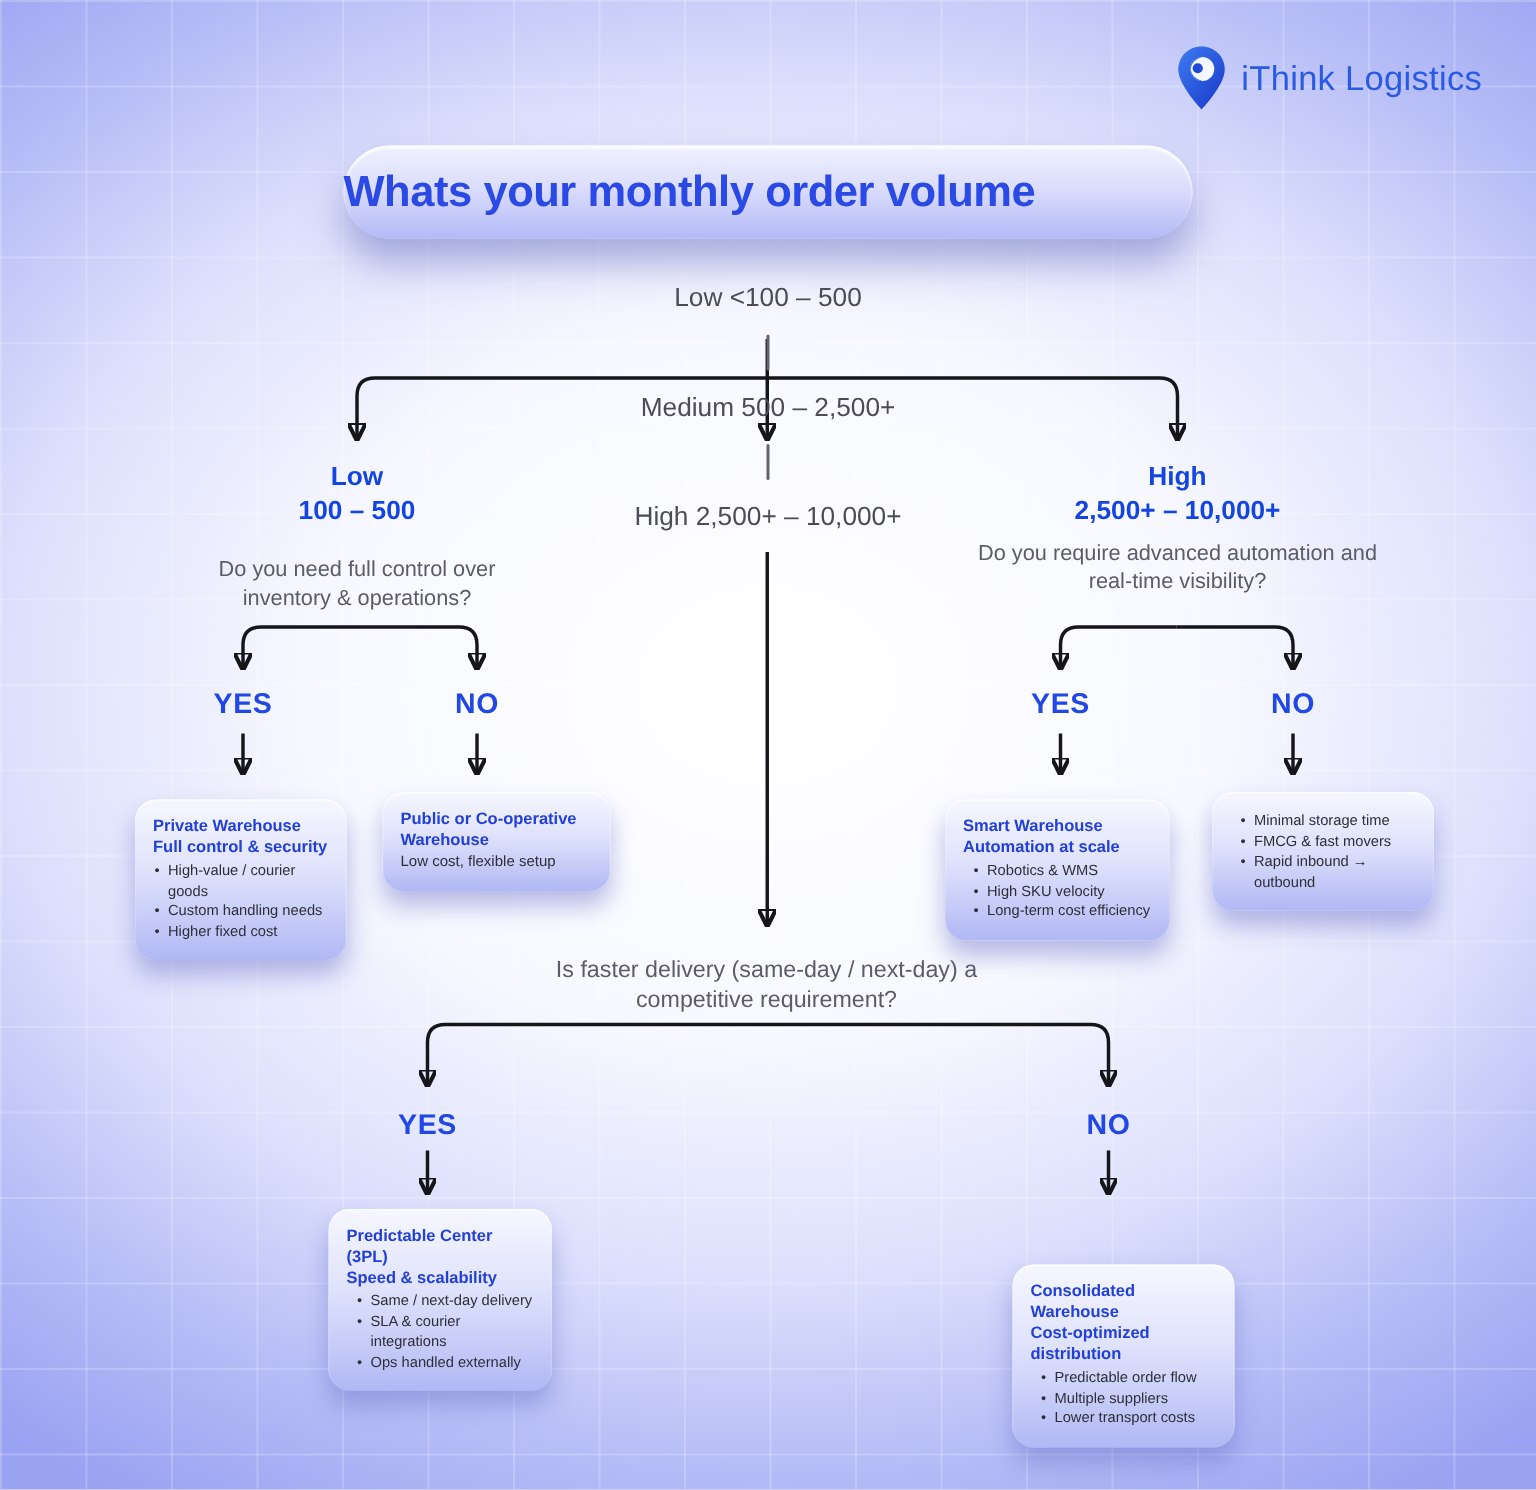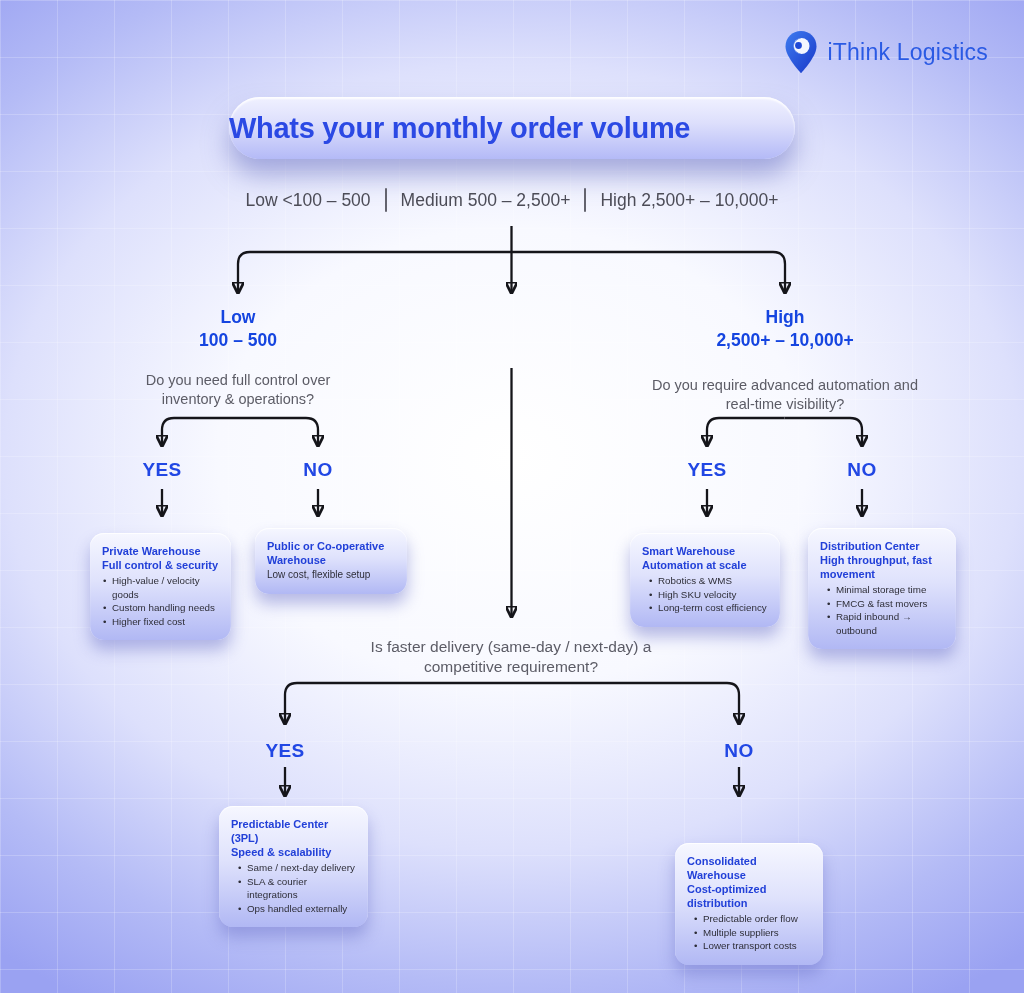--- a/index.html
+++ b/index.html
@@ -25,21 +25,21 @@
     width:566px; height:62px; border-radius:40px;
     background:linear-gradient(180deg,#f0f1ff 0%,#dddffc 42%,#b4baf7 100%);
     box-shadow:0 16px 26px rgba(96,104,190,.50), inset 0 2px 2px rgba(255,255,255,.9);
     display:flex; align-items:center; 
   }
   .pill span { font-size:29px; font-weight:bold; color:#2b49e4; letter-spacing:-.3px; }
 
   .legend {
     position:absolute; left:0; top:188px; width:1024px;
     display:flex; align-items:center; justify-content:center; gap:14px;
-    font-size:17.5px; color:#4c4c57;
+    font-size:17.5px; color:#4c4c57;flex-direction:column;
   }
   .legend .sep { width:2px; height:24px; background:#63636e; border-radius:1px; }
 
   .branch-label { position:absolute; text-align:center; color:#1545e0; font-weight:bold;
     font-size:17.5px; line-height:23px; transform:translateX(-50%); white-space:nowrap; }
   .question { position:absolute; text-align:center; color:#5c5c66; font-size:14.5px;
     line-height:19px; transform:translateX(-50%); }
   .q-med { font-size:15.5px; line-height:20px; }
   .yesno { position:absolute; transform:translateX(-50%); color:#2147e4;
     font-size:19px; font-weight:bold; letter-spacing:.4px; }
@@ -126,37 +126,37 @@
   <div class="branch-label" style="left:238px; top:306px;">
     <div>Low</div>
     <div>100 – 500</div>
   </div>
   <div class="branch-label" style="left:785px; top:306px;">
     <div>High</div>
     <div>2,500+ – 10,000+</div>
   </div>
 
   <div class="question" style="left:238px; top:371px; width:236px;">Do you need full control over inventory &amp; operations?</div>
-  <div class="question" style="left:785px; top:376px; width:268px;">Do you require advanced automation and real-time visibility?</div>
+  <div class="question" style="left:785px; top:360px; width:268px;">Do you require advanced automation and real-time visibility?</div>
   <div class="question q-med" style="left:511px; top:637px; width:330px;">Is faster delivery (same-day / next-day) a competitive requirement?</div>
 
   <div class="yesno" style="left:162px; top:459px;">YES</div>
   <div class="yesno" style="left:318px; top:459px;">NO</div>
   <div class="yesno" style="left:707px; top:459px;">YES</div>
   <div class="yesno" style="left:862px; top:459px;">NO</div>
   <div class="yesno" style="left:285px; top:740px;">YES</div>
   <div class="yesno" style="left:739px; top:740px;">NO</div>
 
   <div class="card" style="left:90px; top:533px; width:141px;">
     <div class="card-title">
       <div>Private Warehouse</div>
       <div>Full control &amp; security</div>
     </div>
     <ul class="bullets">
-      <li>High-value / velocity goods</li>
+      <li>High-value / courier goods</li>
       <li>Custom handling needs</li>
       <li>Higher fixed cost</li>
     </ul>
   </div>
 
   <div class="card" style="left:255px; top:528px; width:152px;">
     <div class="card-title">
       <div>Public or Co-operative Warehouse</div>
     </div>
     <div class="card-sub">Low cost, flexible setup</div>
@@ -168,24 +168,20 @@
       <div>Automation at scale</div>
     </div>
     <ul class="bullets indent">
       <li>Robotics &amp; WMS</li>
       <li>High SKU velocity</li>
       <li>Long-term cost efficiency</li>
     </ul>
   </div>
 
   <div class="card" style="left:808px; top:528px; width:148px;">
-    <div class="card-title">
-      <div>Distribution Center</div>
-      <div>High throughput, fast movement</div>
-    </div>
     <ul class="bullets indent">
       <li>Minimal storage time</li>
       <li>FMCG &amp; fast movers</li>
       <li>Rapid inbound → outbound</li>
     </ul>
   </div>
 
   <div class="card" style="left:219px; top:806px; width:149px;">
     <div class="card-title">
       <div>Predictable Center (3PL)</div>

